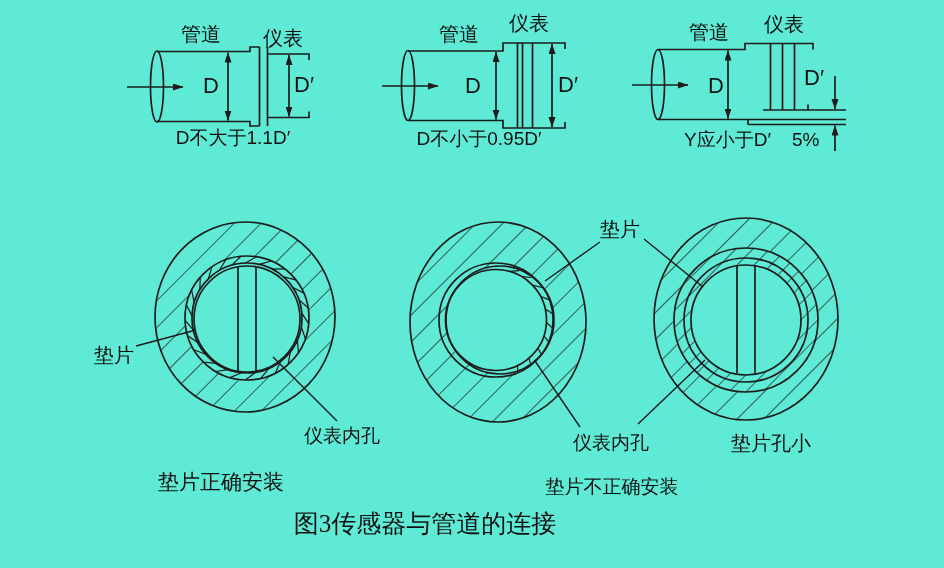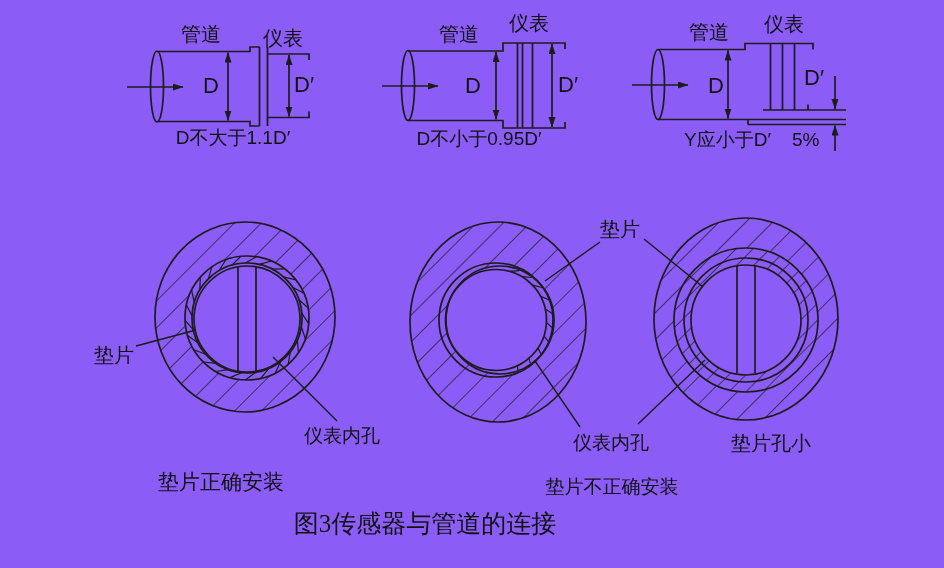--- a/index.html
+++ b/index.html
@@ -1,16 +1,16 @@
 <!DOCTYPE html>
 <html><head>
 <meta charset="utf-8">
 <style>
   html,body{margin:0;padding:0;background:#ffffff;}
-  .canvas{position:relative;width:944px;height:568px;background:#8b5cf6;overflow:hidden;
+  .canvas{position:relative;width:944px;height:568px;background:#5eead4;overflow:hidden;
           font-family:"Liberation Sans",sans-serif;}
   svg{display:block;}
   .ln{stroke:#1c1c1c;stroke-width:1.7;fill:none;stroke-linecap:butt;stroke-linejoin:miter;}
   .thin{stroke-width:1.4;}
   .tks{stroke:#1c1c1c;stroke-width:1.2;fill:none;}
   text{stroke:none;fill:#111111;font-family:"Liberation Sans",sans-serif;}
   .lbl{font-size:20px;}
   .lbl-s{font-size:19px;}
   .dlbl{font-size:22px;}
   .cap{font-size:19px;}

